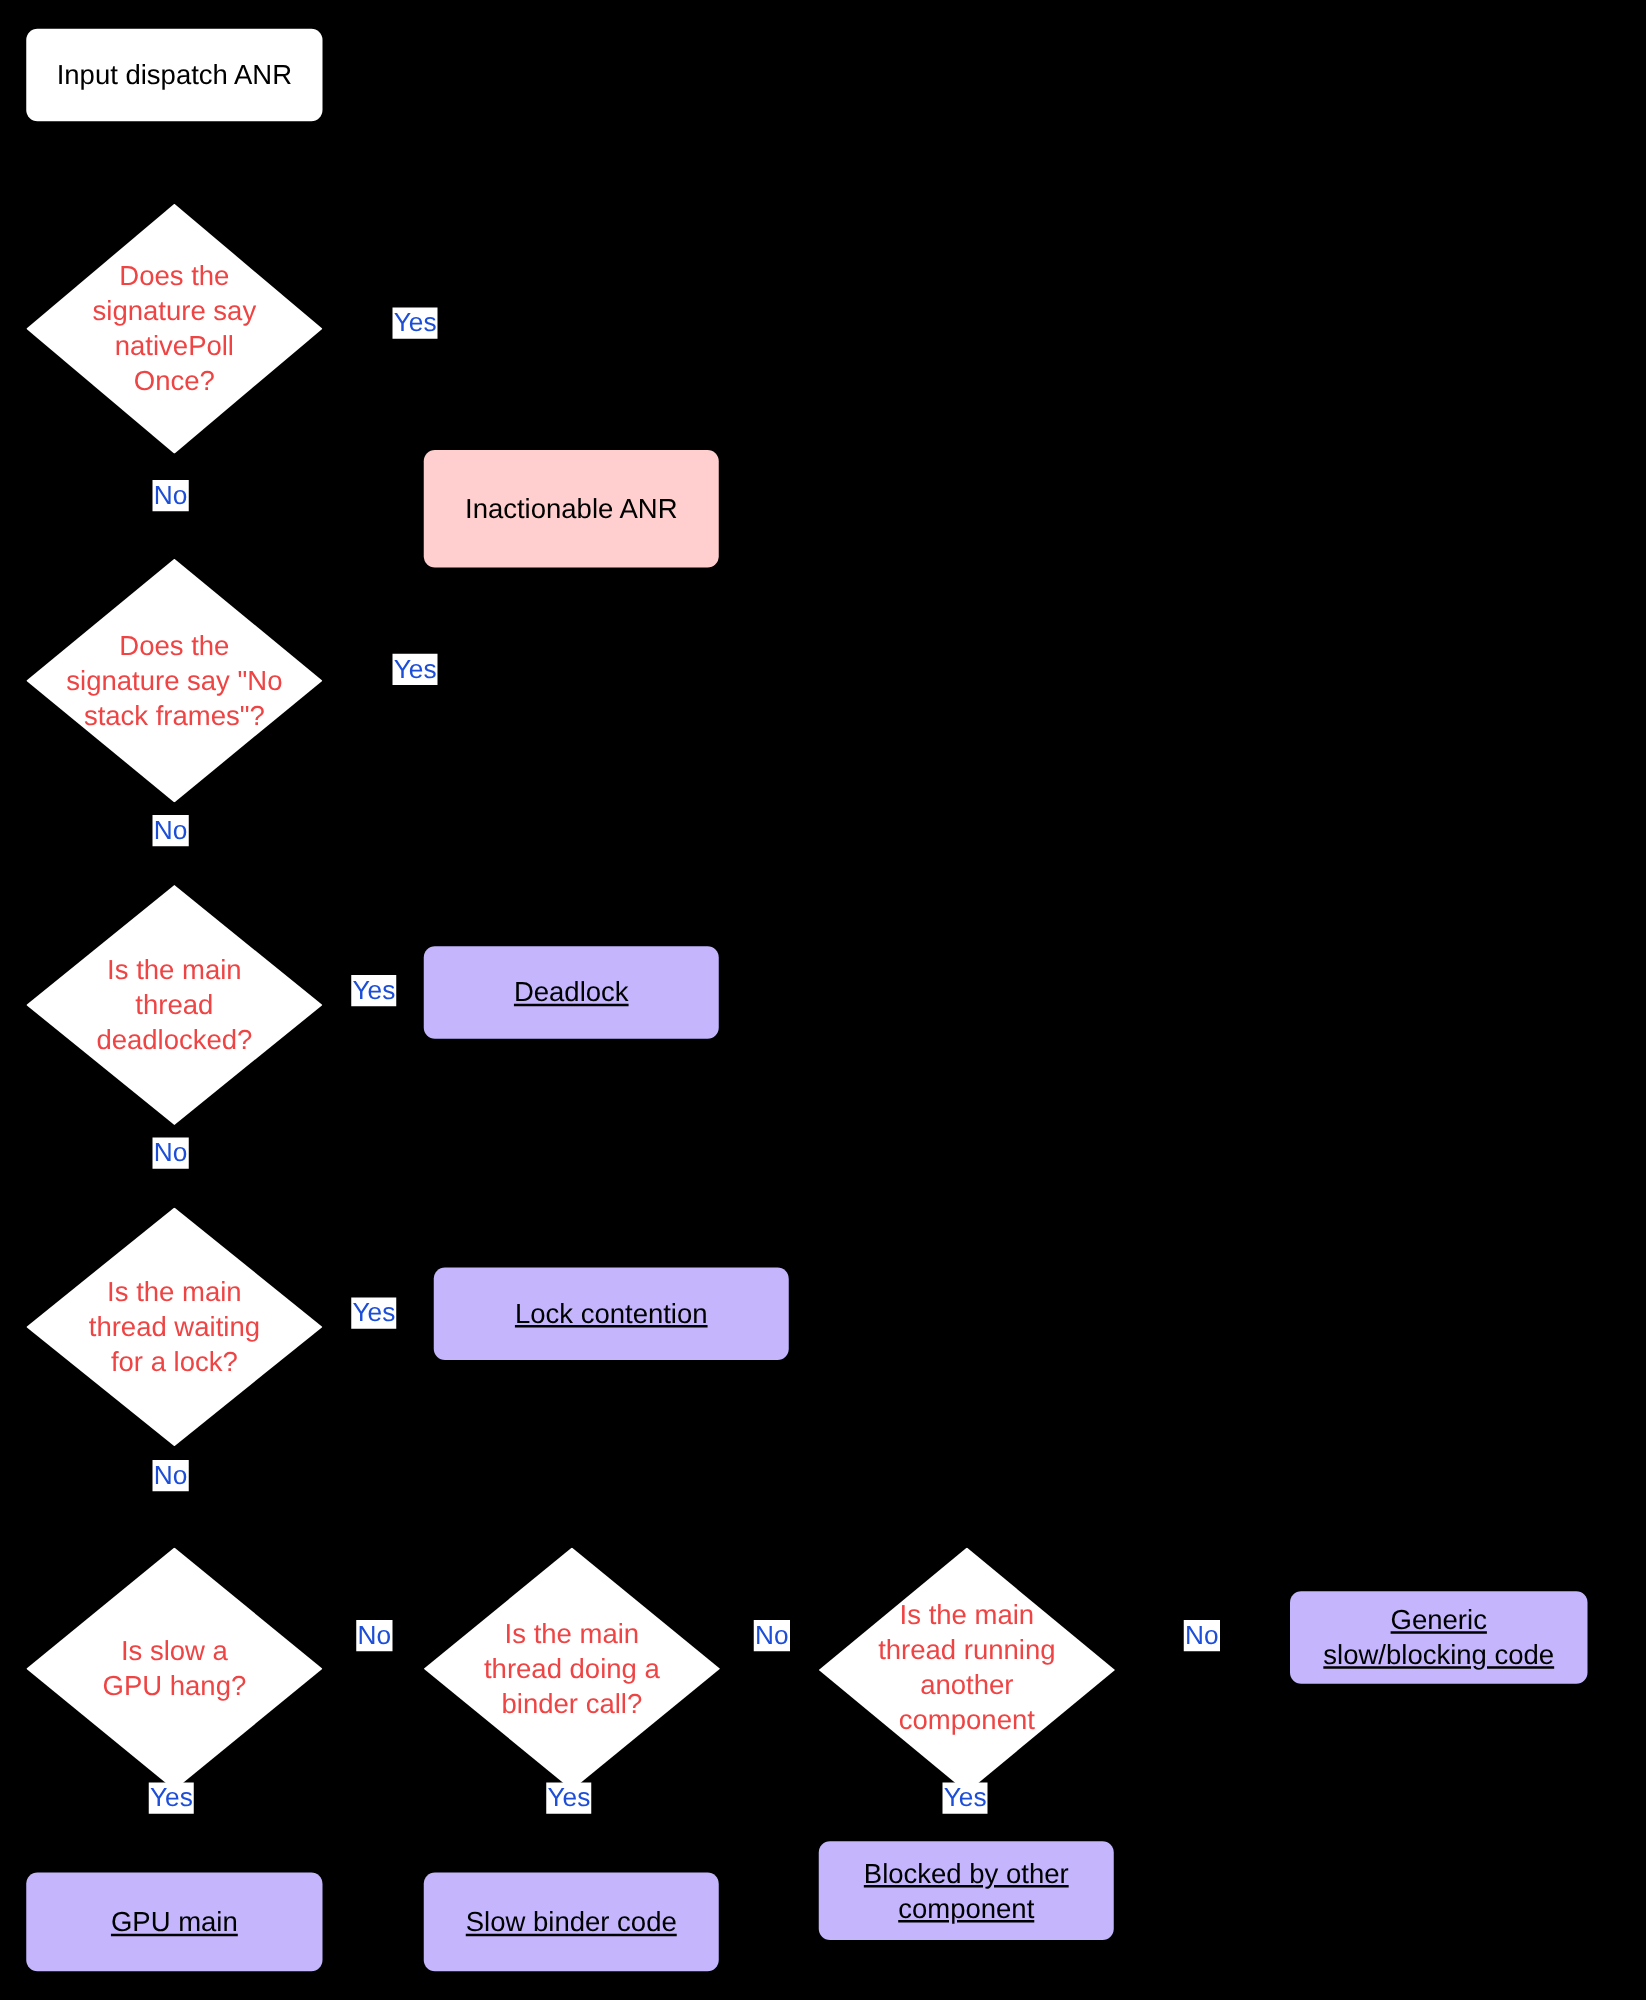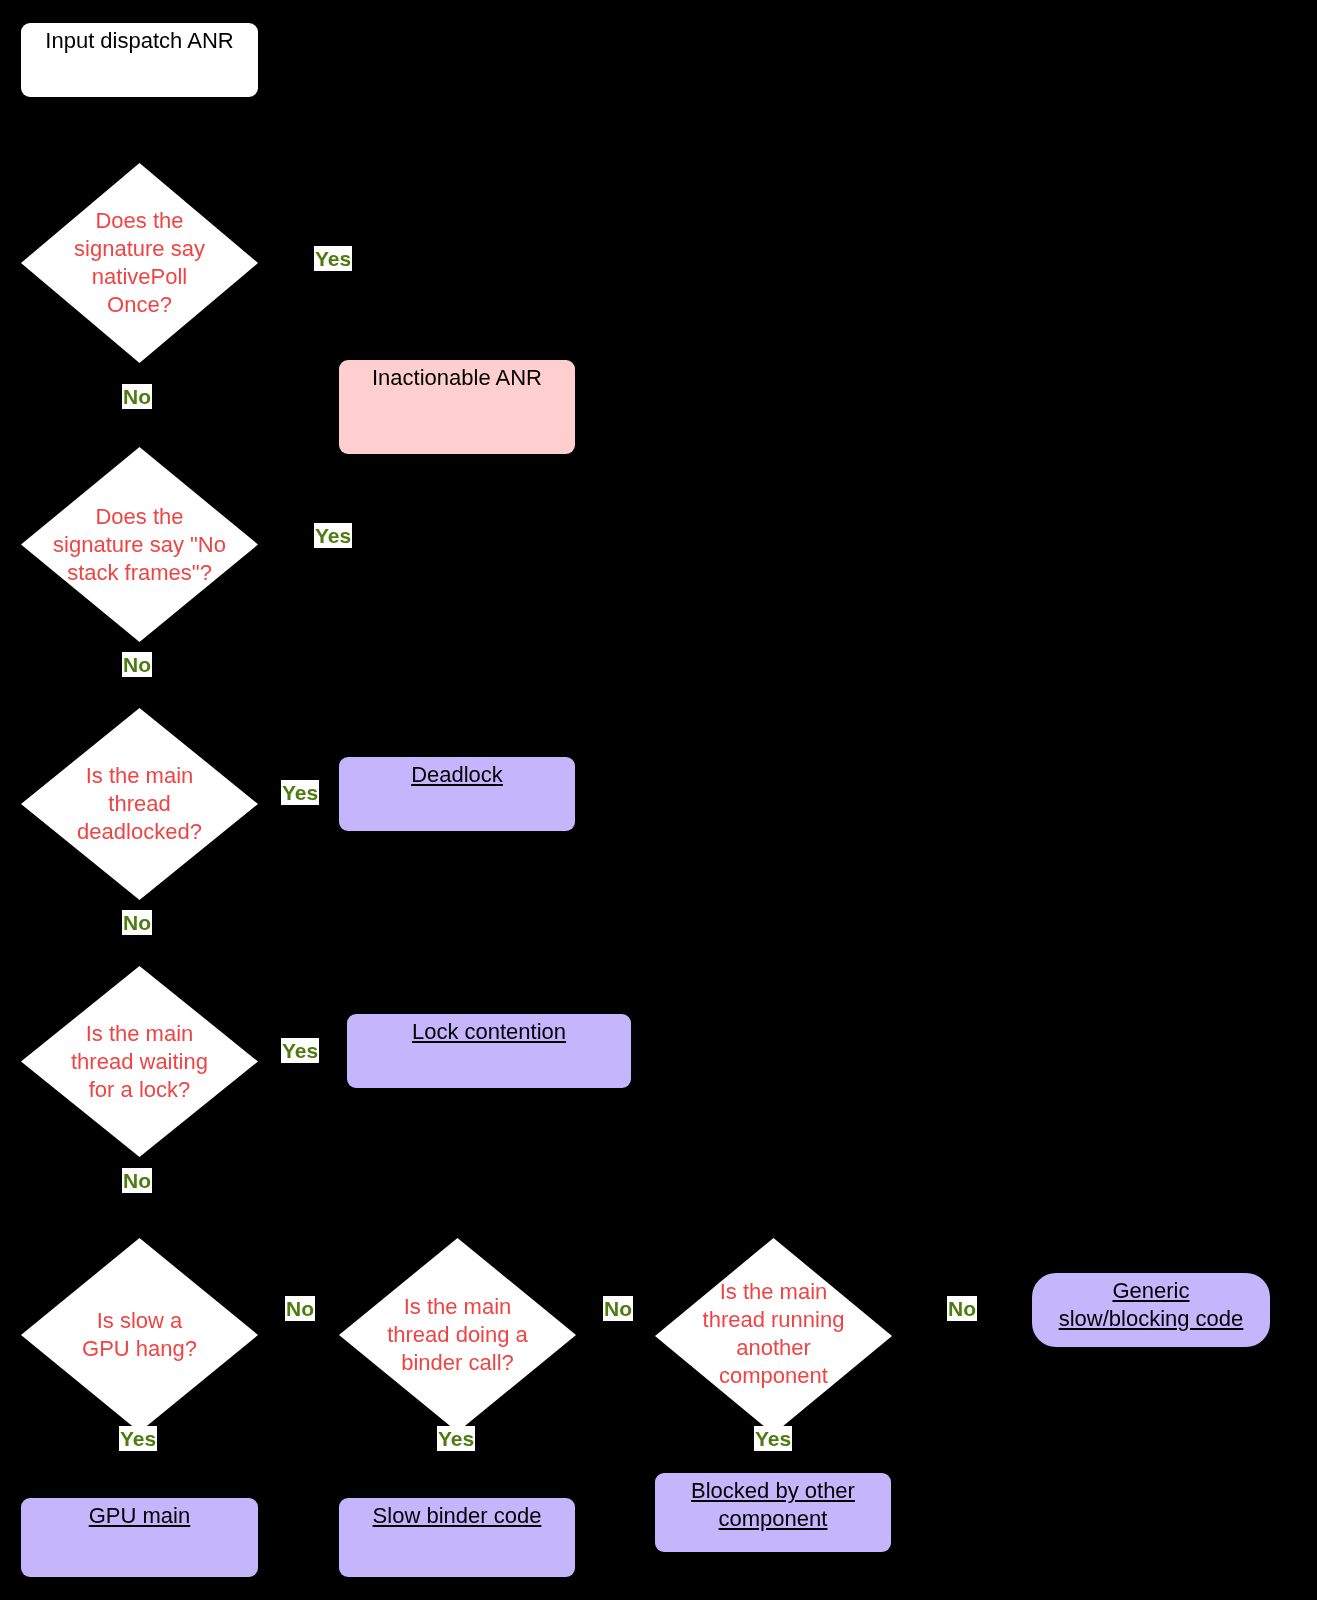--- a/index.html
+++ b/index.html
@@ -24,21 +24,21 @@
     position: absolute;
     background: #000000;
     z-index: 1;
   }
 
   
   .node {
     position: absolute;
     z-index: 3;
     display: flex;
-    align-items: flex-start;
+    align-items: center;
     justify-content: center;
     text-align: center;
   }
   .rect {
     border-radius: 9px;
     color: #000000;
     font-size: 22px;
     line-height: 28px;
     padding: 4px 10px;
   }
@@ -70,27 +70,26 @@
     line-height: 28px;
     z-index: 2;
     white-space: pre-line;
   }
   .diamond.wide .dlabel { width: 210px; }
 
   
   .edge-label {
     position: absolute;
     background: #FFFFFF;
-    color: #4d7c0f;
+    color: #1d4ed8;
     font-size: 21px;
     line-height: 25px;
     padding: 0 1px;
     z-index: 6;
     white-space: nowrap;
-    font-weight: bold;
   }
 </style>
 </head>
 <body>
 
 <div id="canvas">
 
   <div class="edge" style="left:137px; top:97px; width:3px; height:66px;"></div>
 
   <div class="edge" style="left:258px; top:262px; width:199px; height:3px;"></div>
@@ -188,21 +187,21 @@
 thread running
 another
 component</span>
   </div>
 
   <div class="node rect result" style="left:655px; top:1473px; width:236px; height:79px;">
     <span style="white-space:pre-line;">Blocked by other
 component</span>
   </div>
 
-  <div class="node rect result" style="left:1032px; top:1273px; width:238px; height:74px;border-radius:24px;">
+  <div class="node rect result" style="left:1032px; top:1273px; width:238px; height:74px;">
     <span style="white-space:pre-line;">Generic
 slow/blocking code</span>
   </div>
 
   <div class="edge-label" style="left:314px; top:246px;">Yes</div>
   <div class="edge-label" style="left:122px; top:384px;">No</div>
 
   <div class="edge-label" style="left:314px; top:523px;">Yes</div>
   <div class="edge-label" style="left:122px; top:652px;">No</div>
 

